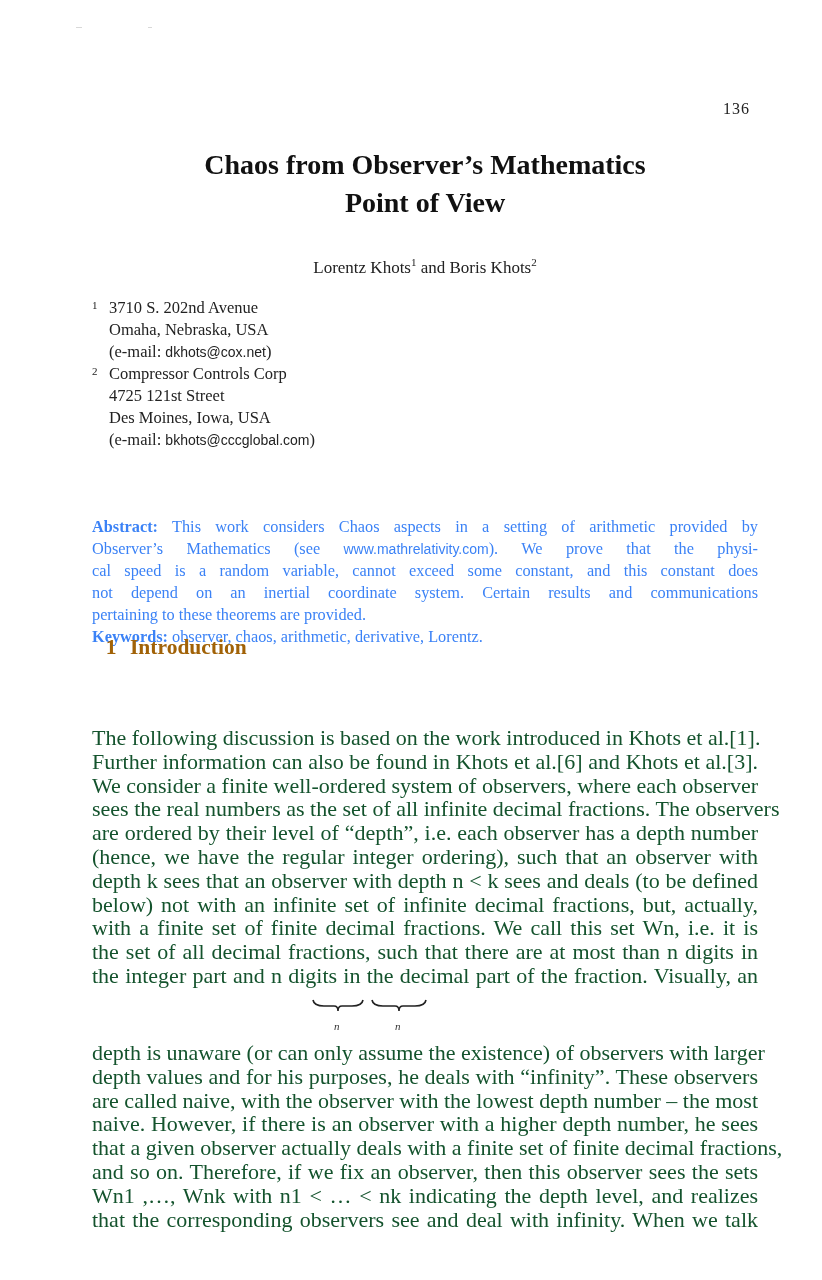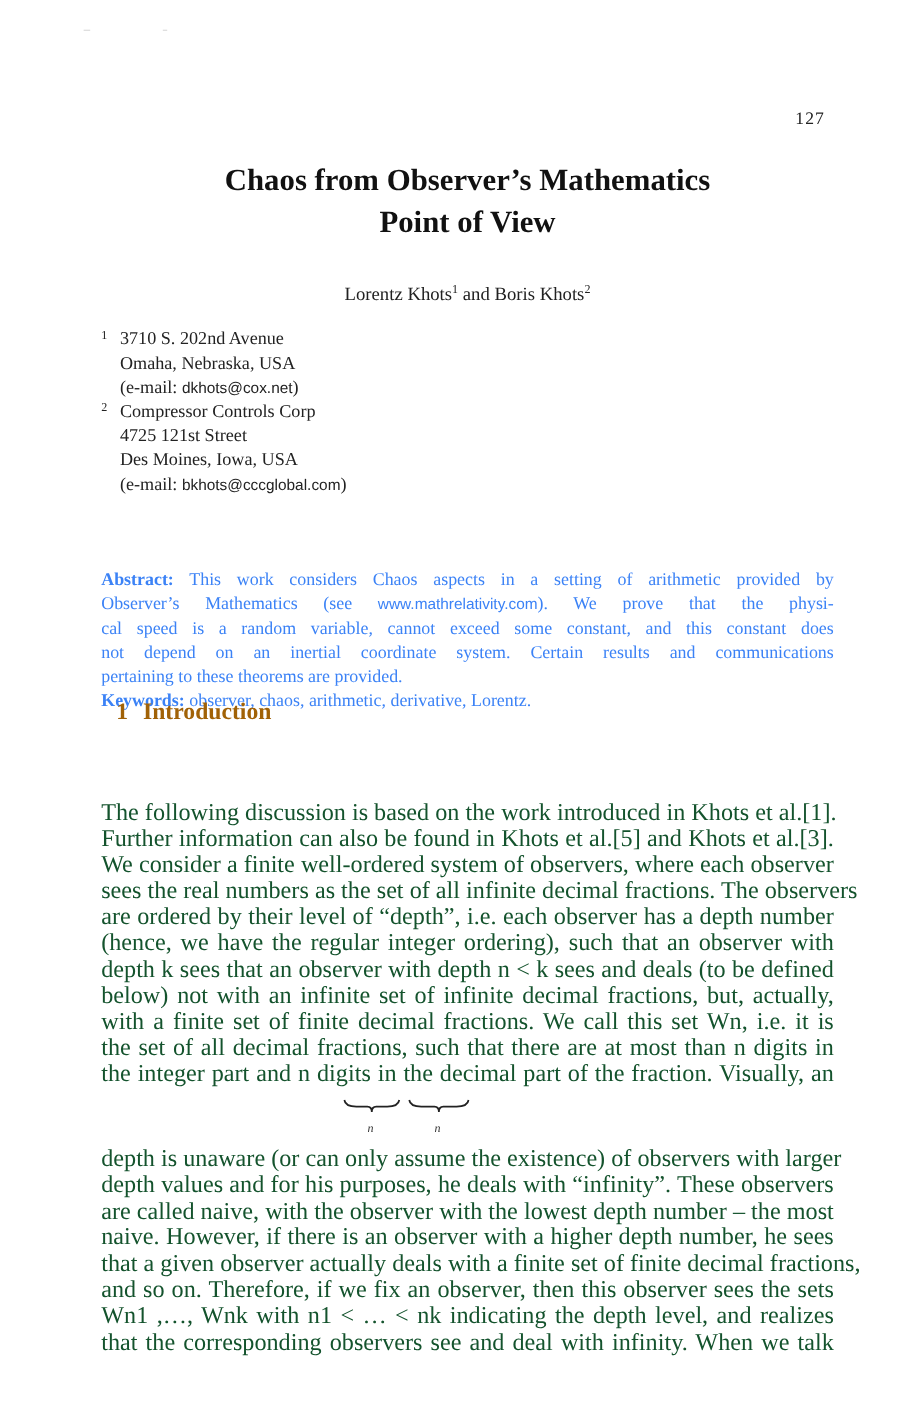--- a/index.html
+++ b/index.html
@@ -56,21 +56,21 @@
   .brace-label { position: absolute; font-style: italic; font-size: 11px; color: #333; font-family: "Liberation Serif", serif; }
 </style>
 </head>
 <body>
 
 <div class="page">
 
   <div class="scan-mark" style="left:76px;width:6px;"></div>
   <div class="scan-mark" style="left:148px;width:4px;"></div>
 
-  <div class="page-number">127</div>
+  <div class="page-number">136</div>
 
   <div class="title">
     <div>Chaos from Observer’s Mathematics</div>
     <div>Point of View</div>
   </div>
 
   <div class="authors">
     <span>Lorentz Khots</span><sup>1</sup><span style="white-space:pre"> and </span><span>Boris Khots</span><sup>2</sup>
   </div>
 
@@ -92,21 +92,21 @@
     <span class="line last">pertaining to these theorems are provided.</span>
     <span class="line last"><span class="bold">Keywords:</span> <span>observer, chaos, arithmetic, derivative, Lorentz.</span></span>
   </div>
 
   <div class="section-heading">
     <span class="num">1</span><span>Introduction</span>
   </div>
 
   <div class="body-text para1">
     <span class="line">The following discussion is based on the work introduced in Khots et al.[1].</span>
-    <span class="line">Further information can also be found in Khots et al.[5] and Khots et al.[3].</span>
+    <span class="line">Further information can also be found in Khots et al.[6] and Khots et al.[3].</span>
     <span class="line">We consider a finite well-ordered system of observers, where each observer</span>
     <span class="line">sees the real numbers as the set of all infinite decimal fractions. The observers</span>
     <span class="line">are ordered by their level of “depth”, i.e. each observer has a depth number</span>
     <span class="line">(hence, we have the regular integer ordering), such that an observer with</span>
     <span class="line">depth k sees that an observer with depth n &lt; k sees and deals (to be defined</span>
     <span class="line">below) not with an infinite set of infinite decimal fractions, but, actually,</span>
     <span class="line">with a finite set of finite decimal fractions. We call this set Wn, i.e. it is</span>
     <span class="line">the set of all decimal fractions, such that there are at most than n digits in</span>
     <span class="line">the integer part and n digits in the decimal part of the fraction. Visually, an</span>
   </div>

